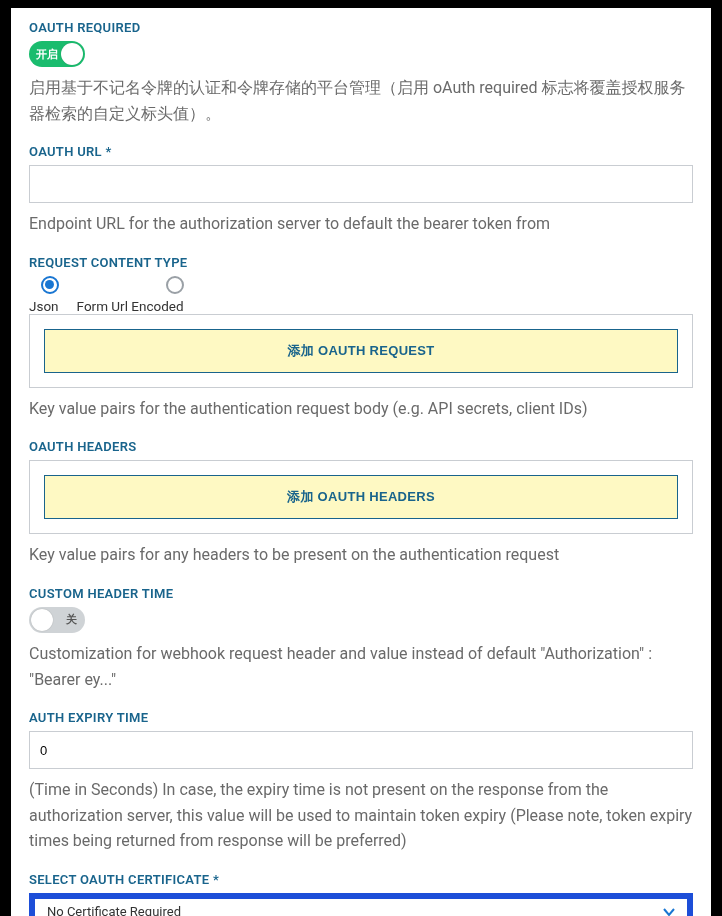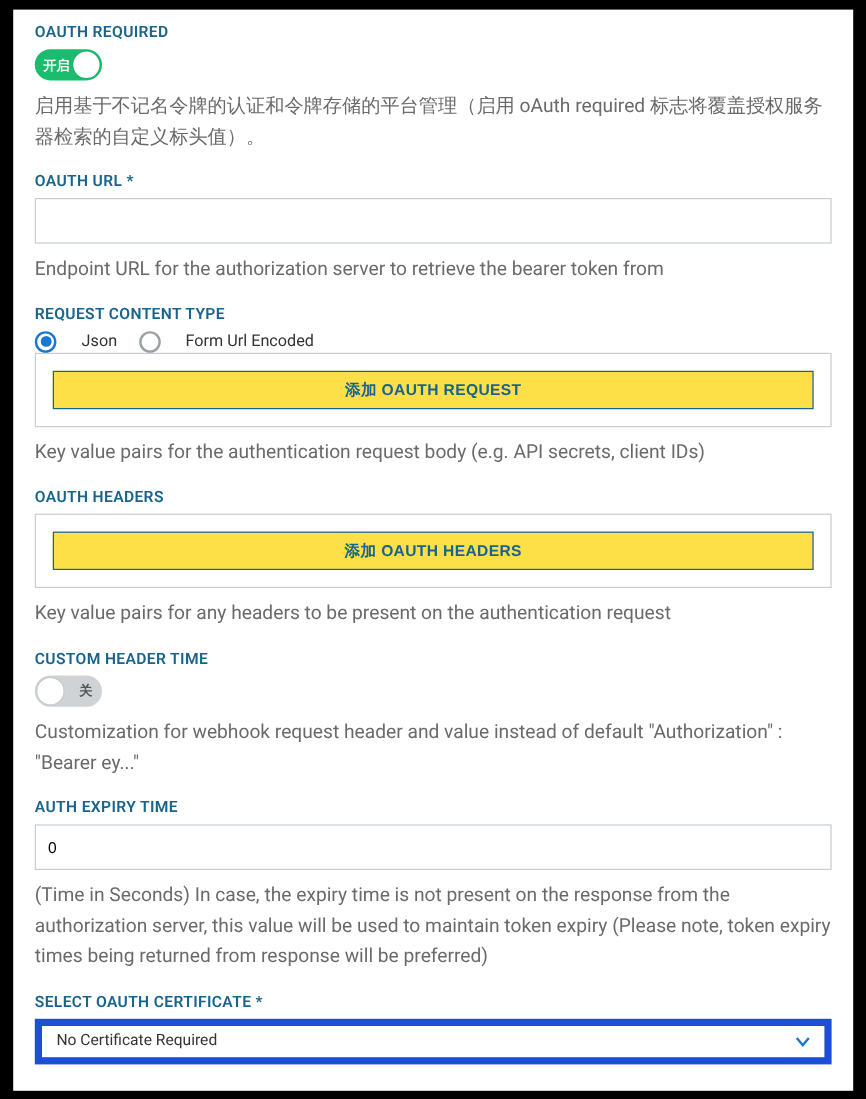--- a/index.html
+++ b/index.html
@@ -9,45 +9,45 @@
 .lbl:first-child { margin-top: 2px; }
 .desc { color: #6a6a6a; font-size: 16px; line-height: 1.6; margin-top: 8px; }
 .toggle { width: 56px; height: 26px; border-radius: 13px; position: relative; cursor: pointer; display: flex; align-items: center; font-size: 11px; color: #fff; font-weight: 600; }
 .toggle .knob { width: 22px; height: 22px; border-radius: 50%; background: #fff; box-shadow: 0 0 1px rgba(0,0,0,.3); position: absolute; top: 2px; }
 .toggle.on { background: #1abc6e; padding-left: 7px; }
 .toggle.on .knob { right: 2px; }
 .toggle.off { background: #cfd3d6; justify-content: flex-end; padding-right: 8px; color: #555; }
 .toggle.off .knob { left: 2px; }
 input[type=text] { width: 100%; height: 38px; border: 1px solid #c9cdd2; padding: 0 10px; font-size: 13px; }
 .radio-row { display: flex; gap: 18px; align-items: center; margin-top: 4px; }
-.radio { display: flex; align-items: flex-start; gap: 21px; cursor: pointer; color: #333; font-size: 13.5px; }
+.radio { display: flex; align-items: flex-end; gap: 4px; cursor: pointer; color: #333; font-size: 13.5px; flex-direction: column; }
 .radio .circ { width: 18px; height: 18px; border: 2px solid #9aa0a6; border-radius: 50%; display: flex; align-items: center; justify-content: center; }
 .radio.sel .circ { border-color: #1976d2; }
 .radio.sel .circ::after { content: ""; width: 9px; height: 9px; border-radius: 50%; background: #1976d2; }
 .box { border: 1px solid #c9cdd2; padding: 14px; }
-.addbtn { width: 100%; height: 32px; border: 1px solid #19648c; background: #fde047; color: #19648c; font-size: 13px; font-weight: 600; letter-spacing: .3px; cursor: pointer; }
+.addbtn { width: 100%; height: 44px; border: 1px solid #19648c; background: #fef9c3; color: #19648c; font-size: 13px; font-weight: 600; letter-spacing: .3px; cursor: pointer; }
 .select { width: 100%; height: 38px; border: 6px solid #1d4ed8; display: flex; align-items: center; justify-content: space-between; padding: 0 12px; cursor: pointer; color: #333; }
 .chev { width: 12px; height: 12px; }
 .chev svg { stroke: #1976d2; stroke-width: 2; fill: none; }
 </style>
 </head>
 <body>
 
 <div class="panel">
 
   <div class="lbl">OAUTH REQUIRED</div>
   <div class="toggle on">
     <span>开启</span>
     <div class="knob"></div>
   </div>
   <div class="desc">启用基于不记名令牌的认证和令牌存储的平台管理（启用 oAuth required 标志将覆盖授权服务器检索的自定义标头值）。</div>
 
   <div class="lbl">OAUTH URL *</div>
   <input type="text" value="" style="">
-  <div class="desc">Endpoint URL for the authorization server to retrieve the bearer token from</div>
+  <div class="desc">Endpoint URL for the authorization server to default the bearer token from</div>
 
   <div class="lbl">REQUEST CONTENT TYPE</div>
   <div class="radio-row">
     <div class="radio sel">
       <span class="circ"></span>
       <span>Json</span>
     </div>
     <div class="radio">
       <span class="circ"></span>
       <span>Form Url Encoded</span>

